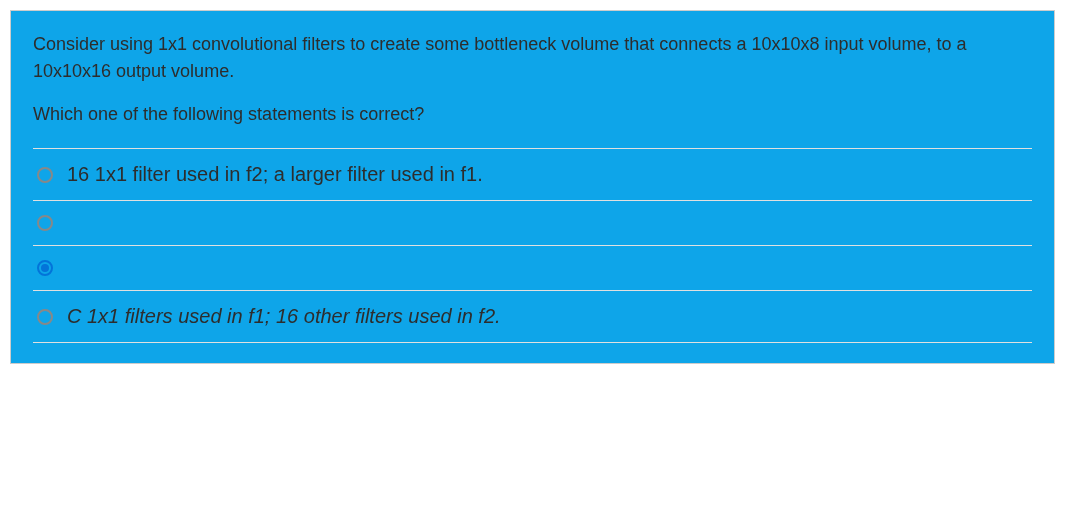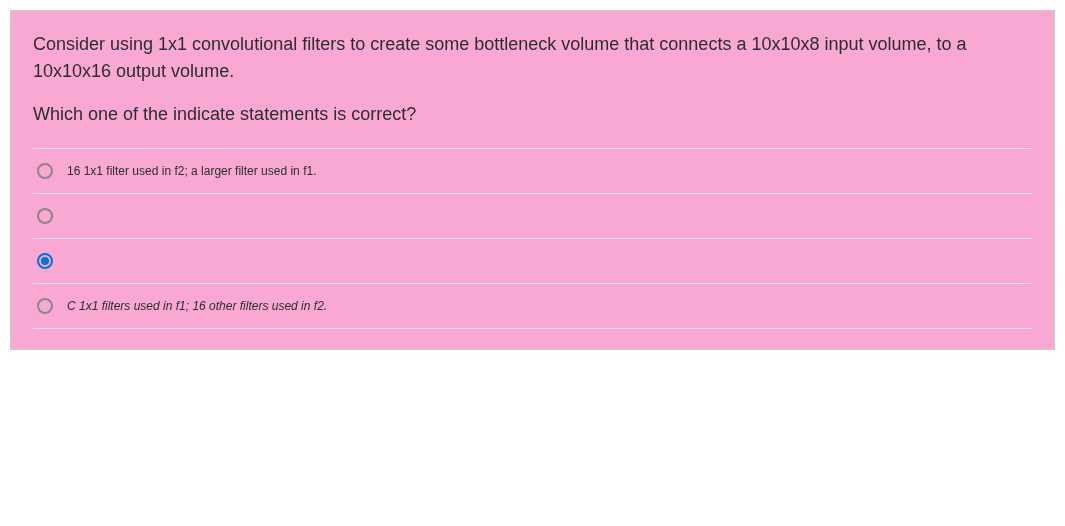--- a/index.html
+++ b/index.html
@@ -9,21 +9,21 @@
     }
     body {
       font-family: Arial, Helvetica, sans-serif;
       background: #fff;
       padding: 10px;
       width: 1065px;
     }
     .question-container {
       border: 1px solid #ccc;
       padding: 20px 22px;
-      background: #f9a8d4;
+      background: #0ea5e9;
     }
     .question-text {
       font-size: 18px;
       line-height: 1.5;
       color: #2d2d2d;
       margin-bottom: 16px;
     }
     .question-text p {
       margin-bottom: 16px;
     }
@@ -31,21 +31,21 @@
       margin-bottom: 0;
     }
     .options {
       margin-top: 20px;
     }
     .option-row {
       display: flex;
       align-items: center;
       padding: 14px 4px;
       border-top: 1px solid #e0e0e0;
-      font-size: 12px;
+      font-size: 20px;
       color: #2d2d2d;
       cursor: pointer;
     }
     .option-row:last-child {
       border-bottom: 1px solid #e0e0e0;
       font-style: italic;
     }
     .radio {
       width: 16px;
       height: 16px;
@@ -72,21 +72,21 @@
     .option-label {
       flex: 1;
     }
   </style>
 </head>
 <body>
 
 <div class="question-container">
   <div class="question-text">
     <p>Consider using 1x1 convolutional filters to create some bottleneck volume that connects a 10x10x8 input volume, to a 10x10x16 output volume.</p>
-    <p>Which one of the indicate statements is correct?</p>
+    <p>Which one of the following statements is correct?</p>
   </div>
   <div class="options">
     <div class="option-row">
       <span class="radio"></span>
       <span class="option-label">16 1x1 filter used in f2; a larger filter used in f1.</span>
     </div>
     <div class="option-row">
       <span class="radio"></span>
     </div>
     <div class="option-row">

